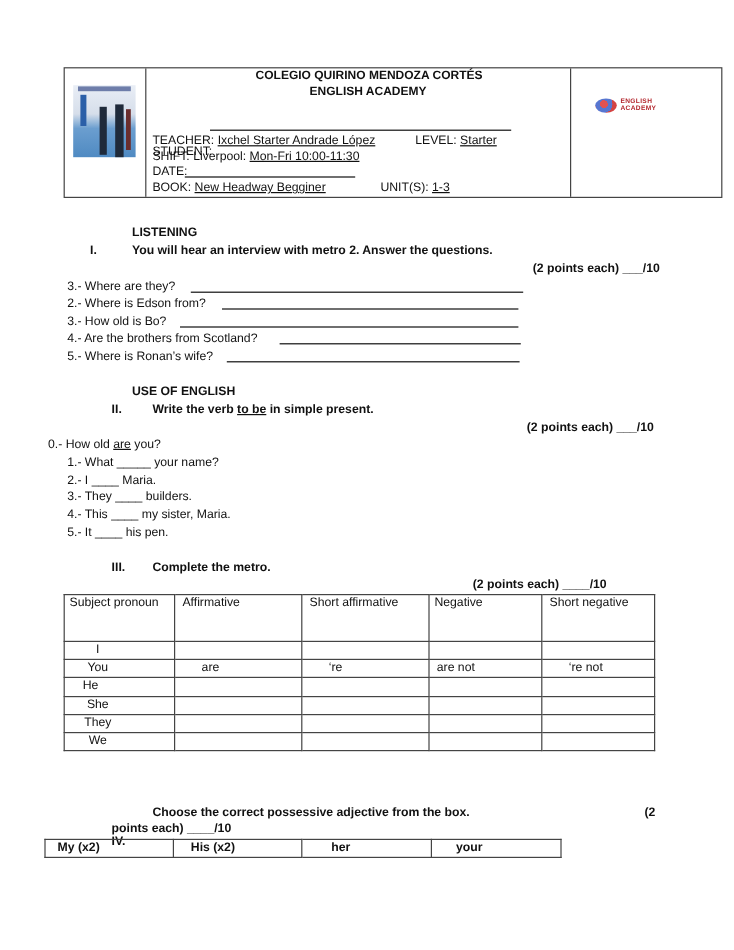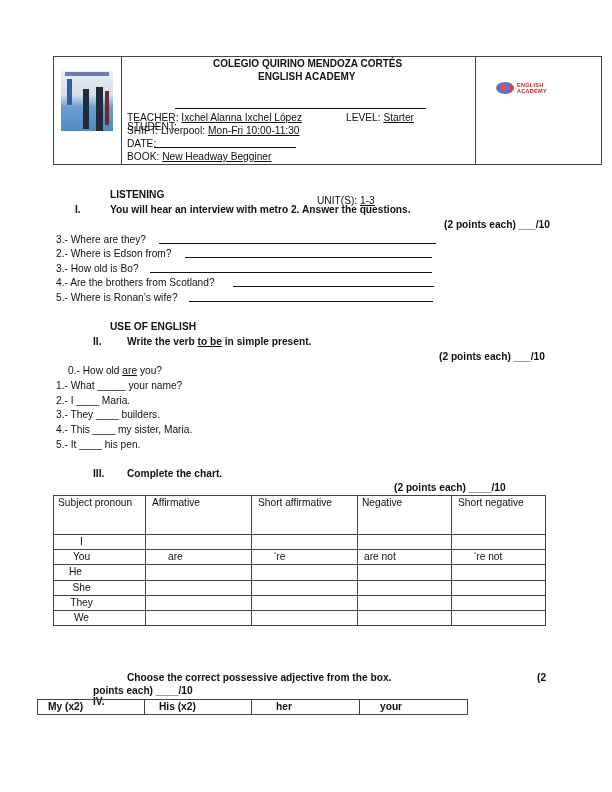--- a/index.html
+++ b/index.html
@@ -81,42 +81,42 @@
 <div class="abs bold" style="left:213px; top:58px; font-size:10px;">COLEGIO QUIRINO MENDOZA CORTÉS</div>
 <div class="abs bold" style="left:258px; top:71px; font-size:10px;">ENGLISH ACADEMY</div>
 
 <div class="abs" style="left:127px; top:99px;margin-top:22px;">
   <span>STUDENT:</span>
 </div>
 <div class="line" style="left:175px; top:108px; width:251px;"></div>
 
 <div class="abs" style="left:127px; top:112px;">
   <span>TEACHER:</span>
-  <span class="u">Ixchel Alanna Ixchel López</span>
+  <span class="u">Ixchel Starter Andrade López</span>
 </div>
 <div class="abs" style="left:346px; top:112px;">
   <span>LEVEL:</span>
   <span class="u">Starter</span>
 </div>
 
 <div class="abs" style="left:127px; top:125px;">
   <span>SHIFT: Liverpool:</span>
   <span class="u">Mon-Fri 10:00-11:30</span>
 </div>
 
 <div class="abs" style="left:127px; top:138px;">
   <span>DATE:</span>
 </div>
 <div class="line" style="left:154px; top:147px; width:142px;"></div>
 
 <div class="abs" style="left:127px; top:151px;">
   <span>BOOK:</span>
   <span class="u">New Headway Begginer</span>
 </div>
-<div class="abs" style="left:317px; top:151px;margin-top:44px;">
+<div class="abs" style="left:317px; top:151px;">
   <span>UNIT(S):</span>
   <span class="u">1-3</span>
 </div>
 
 <div class="abs bold" style="left:110px; top:189px;">LISTENING</div>
 <div class="abs bold" style="left:75px; top:204px;">I.</div>
 <div class="abs bold" style="left:110px; top:204px;">You will hear an interview with metro 2. Answer the questions.</div>
 <div class="abs bold" style="left:444px; top:219px;">(2 points each) ___/10</div>
 
 <div class="abs" style="left:56px; top:234px;">3.- Where are they?</div>
@@ -128,29 +128,29 @@
 <div class="abs" style="left:56px; top:277px;">4.- Are the brothers from Scotland?</div>
 <div class="line" style="left:233px; top:286px; width:201px;"></div>
 <div class="abs" style="left:56px; top:292px;">5.- Where is Ronan’s wife?</div>
 <div class="line" style="left:189px; top:301px; width:244px;"></div>
 
 <div class="abs bold" style="left:110px; top:321px;">USE OF ENGLISH</div>
 <div class="abs bold" style="left:93px; top:336px;">II.</div>
 <div class="abs bold" style="left:127px; top:336px;"><span>Write the verb </span><span class="u">to be</span><span> in simple present.</span></div>
 <div class="abs bold" style="left:439px; top:351px;">(2 points each) ___/10</div>
 
-<div class="abs" style="left:68px; top:365px;"><span>0.- How old </span><span class="u">are</span><span> you?</span></div>
+<div class="abs" style="left:40px; top:365px;"><span>0.- How old </span><span class="u">are</span><span> you?</span></div>
 <div class="abs" style="left:56px; top:380px;">1.- What _____ your name?</div>
 <div class="abs" style="left:56px; top:395px;">2.- I ____ Maria.</div>
 <div class="abs" style="left:56px; top:409px;">3.- They ____ builders.</div>
 <div class="abs" style="left:56px; top:424px;">4.- This ____ my sister, Maria.</div>
 <div class="abs" style="left:56px; top:439px;">5.- It ____ his pen.</div>
 
 <div class="abs bold" style="left:93px; top:468px;">III.</div>
-<div class="abs bold" style="left:127px; top:468px;">Complete the chart.</div>
+<div class="abs bold" style="left:127px; top:468px;">Complete the metro.</div>
 <div class="abs bold" style="left:394px; top:482px;">(2 points each) ____/10</div>
 
 <table class="grid chart" style="left:53px; top:495px; width:492px;">
   <colgroup>
     <col style="width:92px">
       <col style="width:106px">
       <col style="width:106px">
       <col style="width:94px">
       <col style="width:94px">
   </colgroup>

